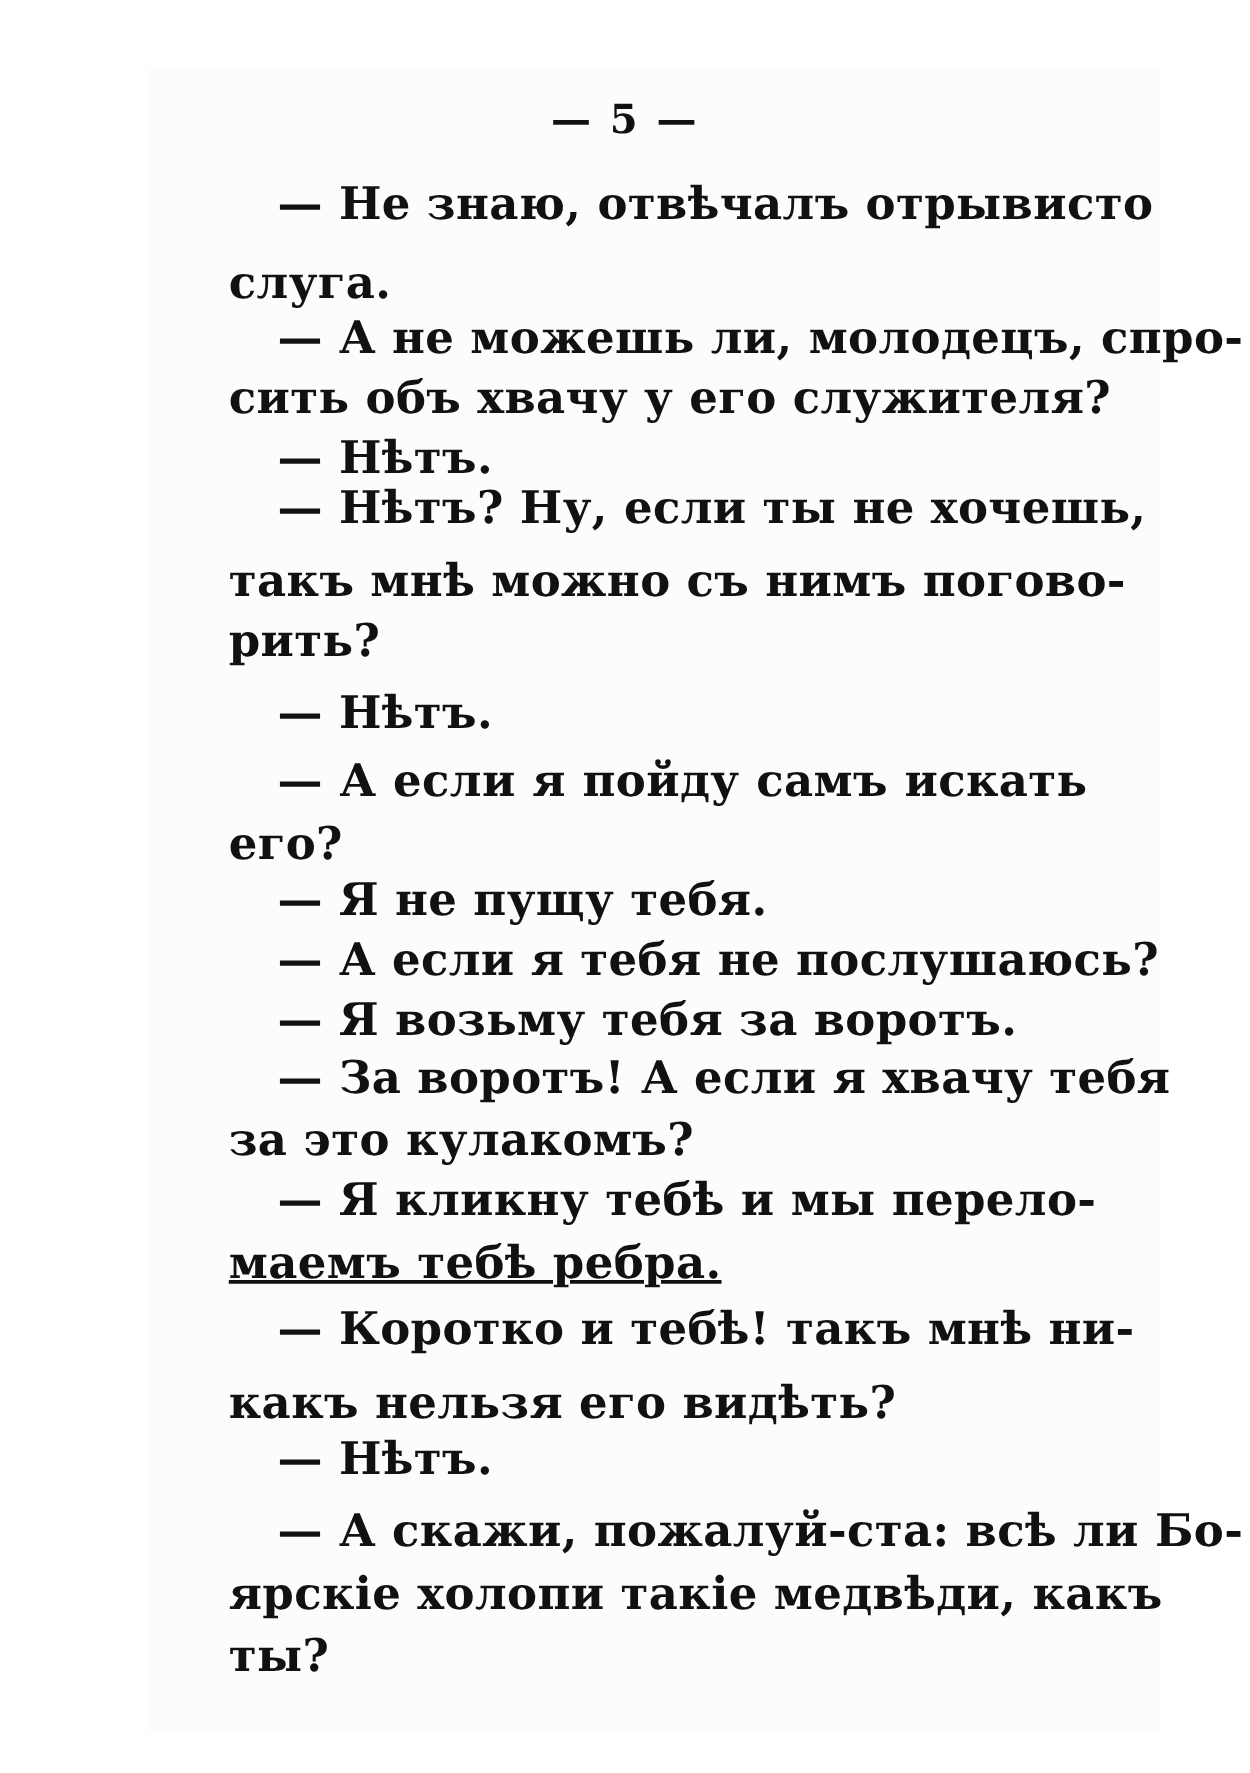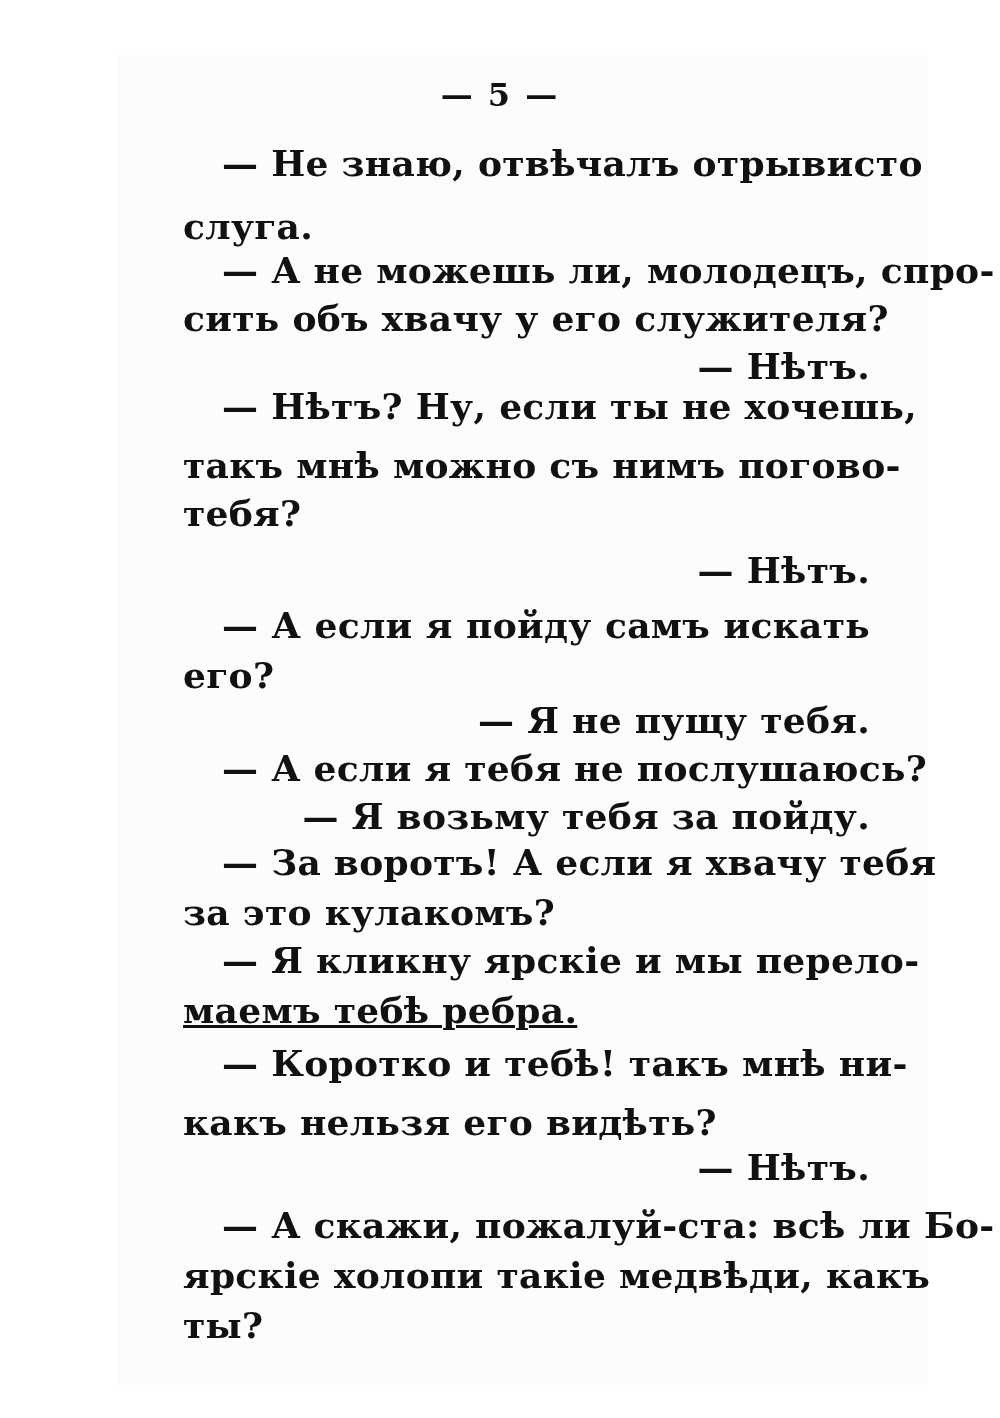--- a/index.html
+++ b/index.html
@@ -44,48 +44,47 @@
       white-space: nowrap;
       letter-spacing: 0.3px;
     }
     .line.justify {
       text-align: justify;
       text-align-last: justify;
     }
     .line.indent {
       left: 222px;
       width: 648px;
-      text-align: right;
     }
   </style>
 </head>
 <body>
 
 <div class="page"></div>
 
 <div class="page-number">— 5 —</div>
 
 <div id="text-body">
   <div class="line indent justify" style="top: 143px;">— Не знаю, отвѣчалъ отрывисто</div>
   <div class="line" style="top: 193px; margin-top: 13px;">слуга.</div>
   <div class="line indent justify" style="top: 250px;">— А не можешь ли, молодецъ, спро-</div>
   <div class="line" style="top: 298px;">сить объ хвачу у его служителя?</div>
   <div class="line indent" style="top: 346px;">— Нѣтъ.</div>
   <div class="line indent justify" style="top: 386px;">— Нѣтъ? Ну, если ты не хочешь,</div>
   <div class="line justify" style="top: 445px;">такъ мнѣ можно съ нимъ погово-</div>
-  <div class="line" style="top: 493px;">тебя?</div>
+  <div class="line" style="top: 493px;">рить?</div>
   <div class="line indent" style="top: 550px;">— Нѣтъ.</div>
   <div class="line indent justify" style="top: 605px;">— А если я пойду самъ искать</div>
   <div class="line" style="top: 655px;">его?</div>
   <div class="line indent" style="top: 700px;">— Я не пущу тебя.</div>
   <div class="line indent" style="top: 748px;">— А если я тебя не послушаюсь?</div>
-  <div class="line indent" style="top: 796px;">— Я возьму тебя за пойду.</div>
+  <div class="line indent" style="top: 796px;">— Я возьму тебя за воротъ.</div>
   <div class="line indent justify" style="top: 842px;">— За воротъ! А если я хвачу тебя</div>
   <div class="line" style="top: 892px;">за это кулакомъ?</div>
-  <div class="line indent justify" style="top: 940px;">— Я кликну ярскіе и мы перело-</div>
+  <div class="line indent justify" style="top: 940px;">— Я кликну тебѣ и мы перело-</div>
   <div class="line" style="top: 990px; text-decoration: underline;">маемъ тебѣ ребра.</div>
   <div class="line indent justify" style="top: 1043px;">— Коротко и тебѣ! такъ мнѣ ни-</div>
   <div class="line" style="top: 1102px;">какъ нельзя его видѣть?</div>
   <div class="line indent" style="top: 1147px;">— Нѣтъ.</div>
   <div class="line indent justify" style="top: 1205px;">— А скажи, пожалуй-ста: всѣ ли Бо-</div>
   <div class="line justify" style="top: 1255px;">ярскіе холопи такіе медвѣди, какъ</div>
   <div class="line" style="top: 1305px;">ты?</div>
 </div>
 
 </body></html>

